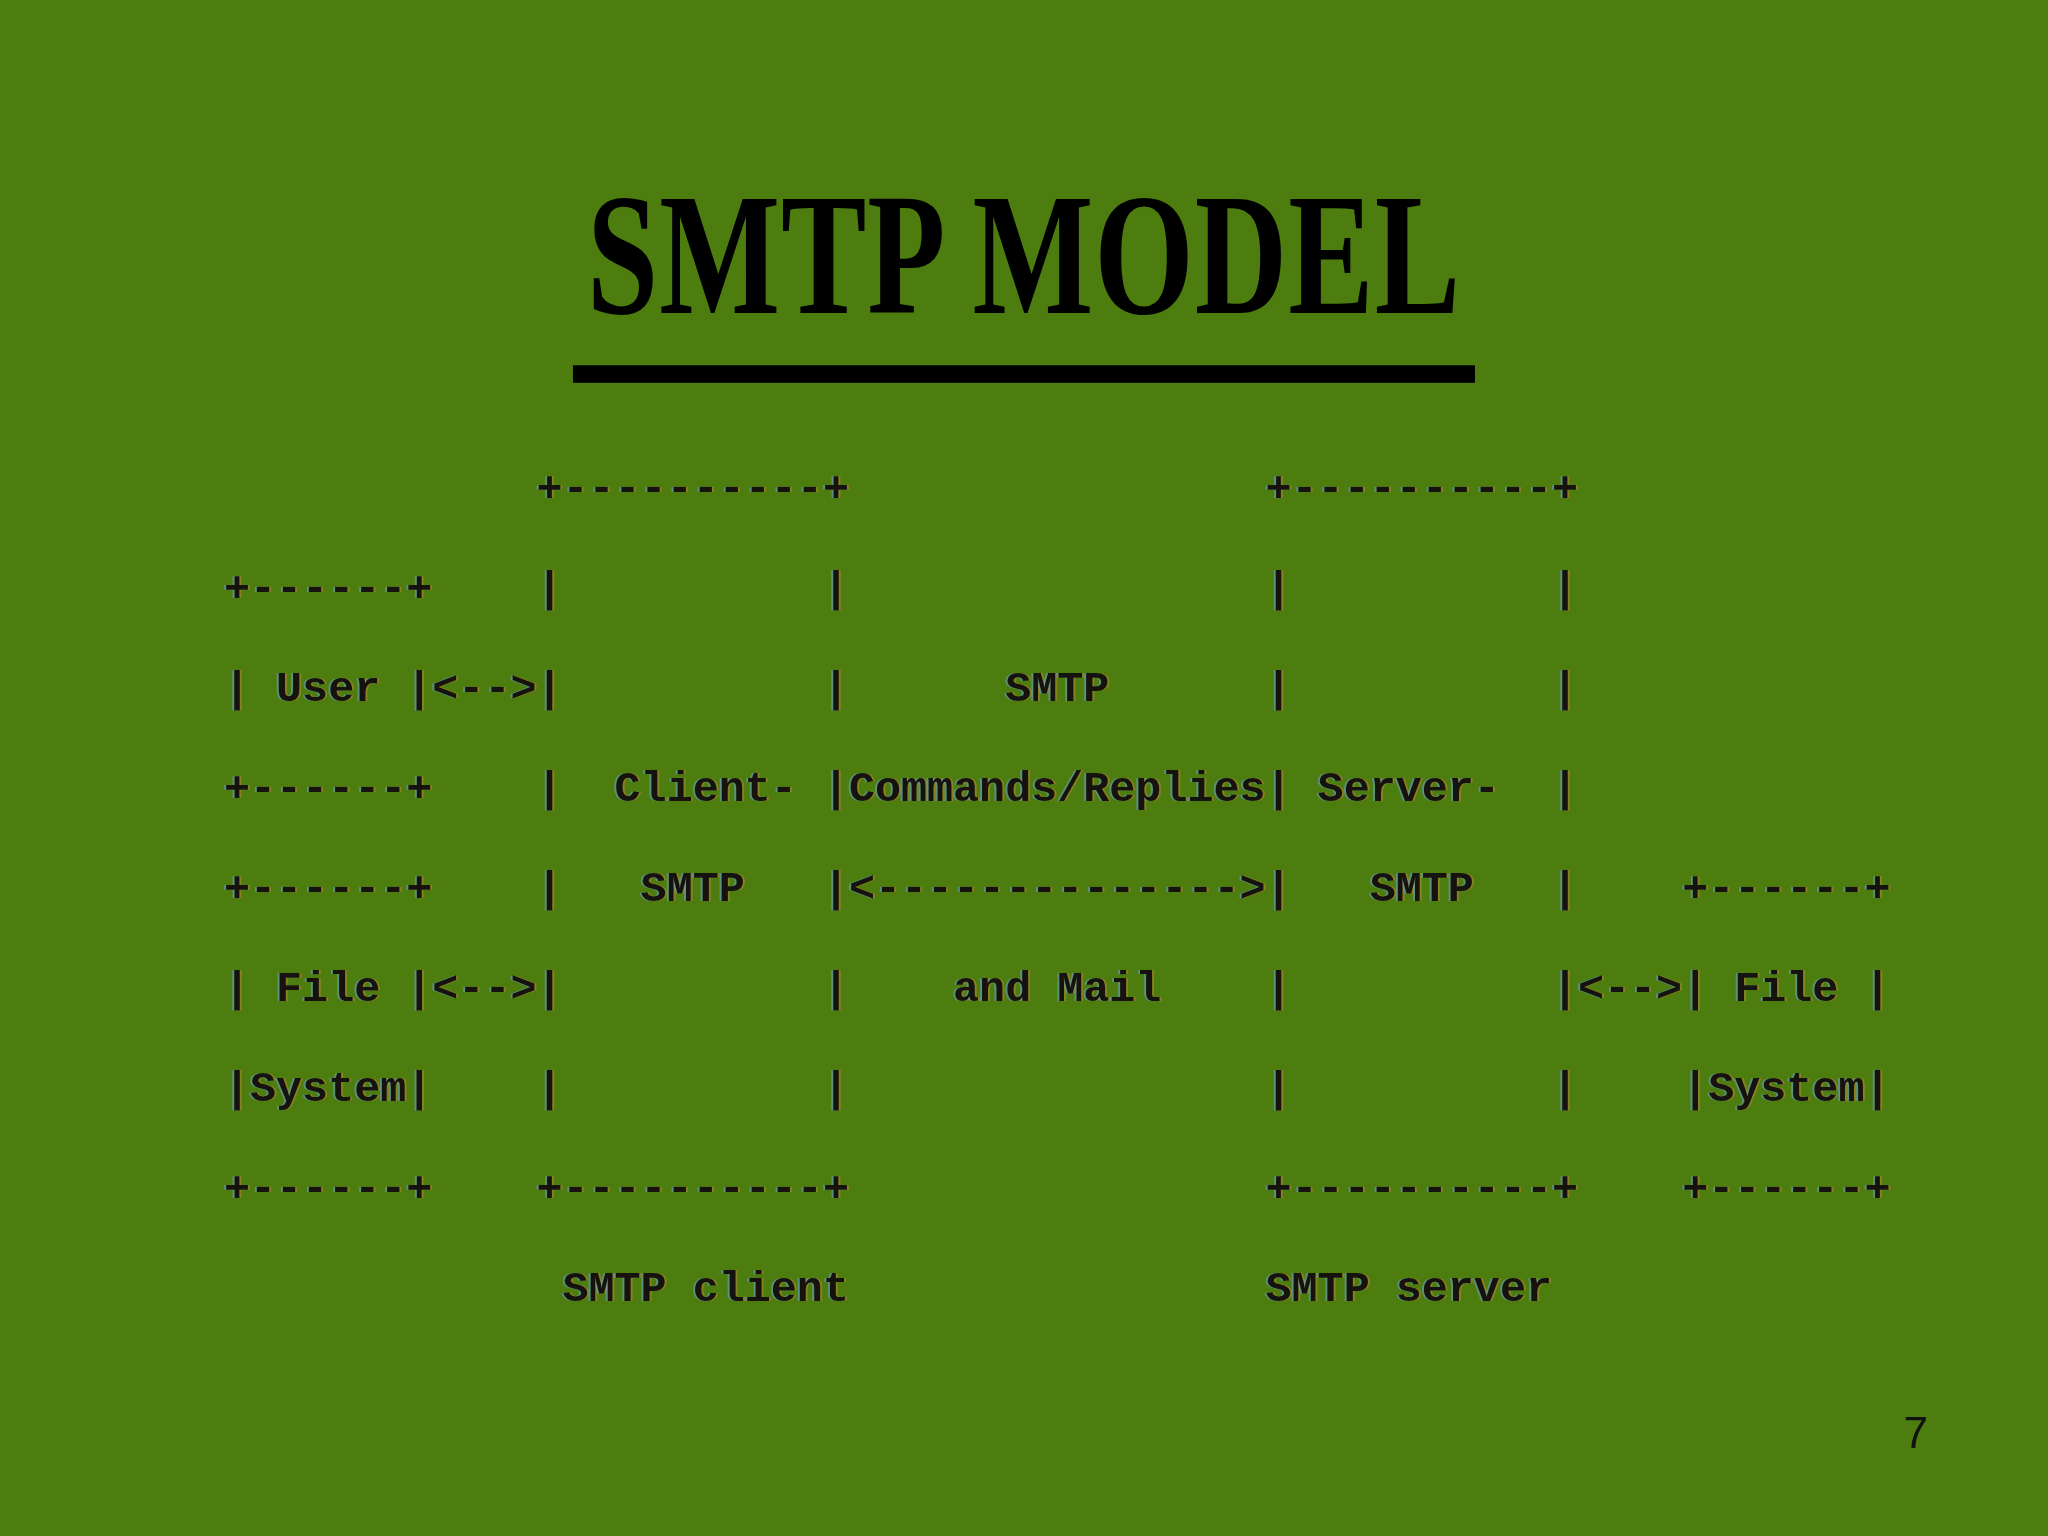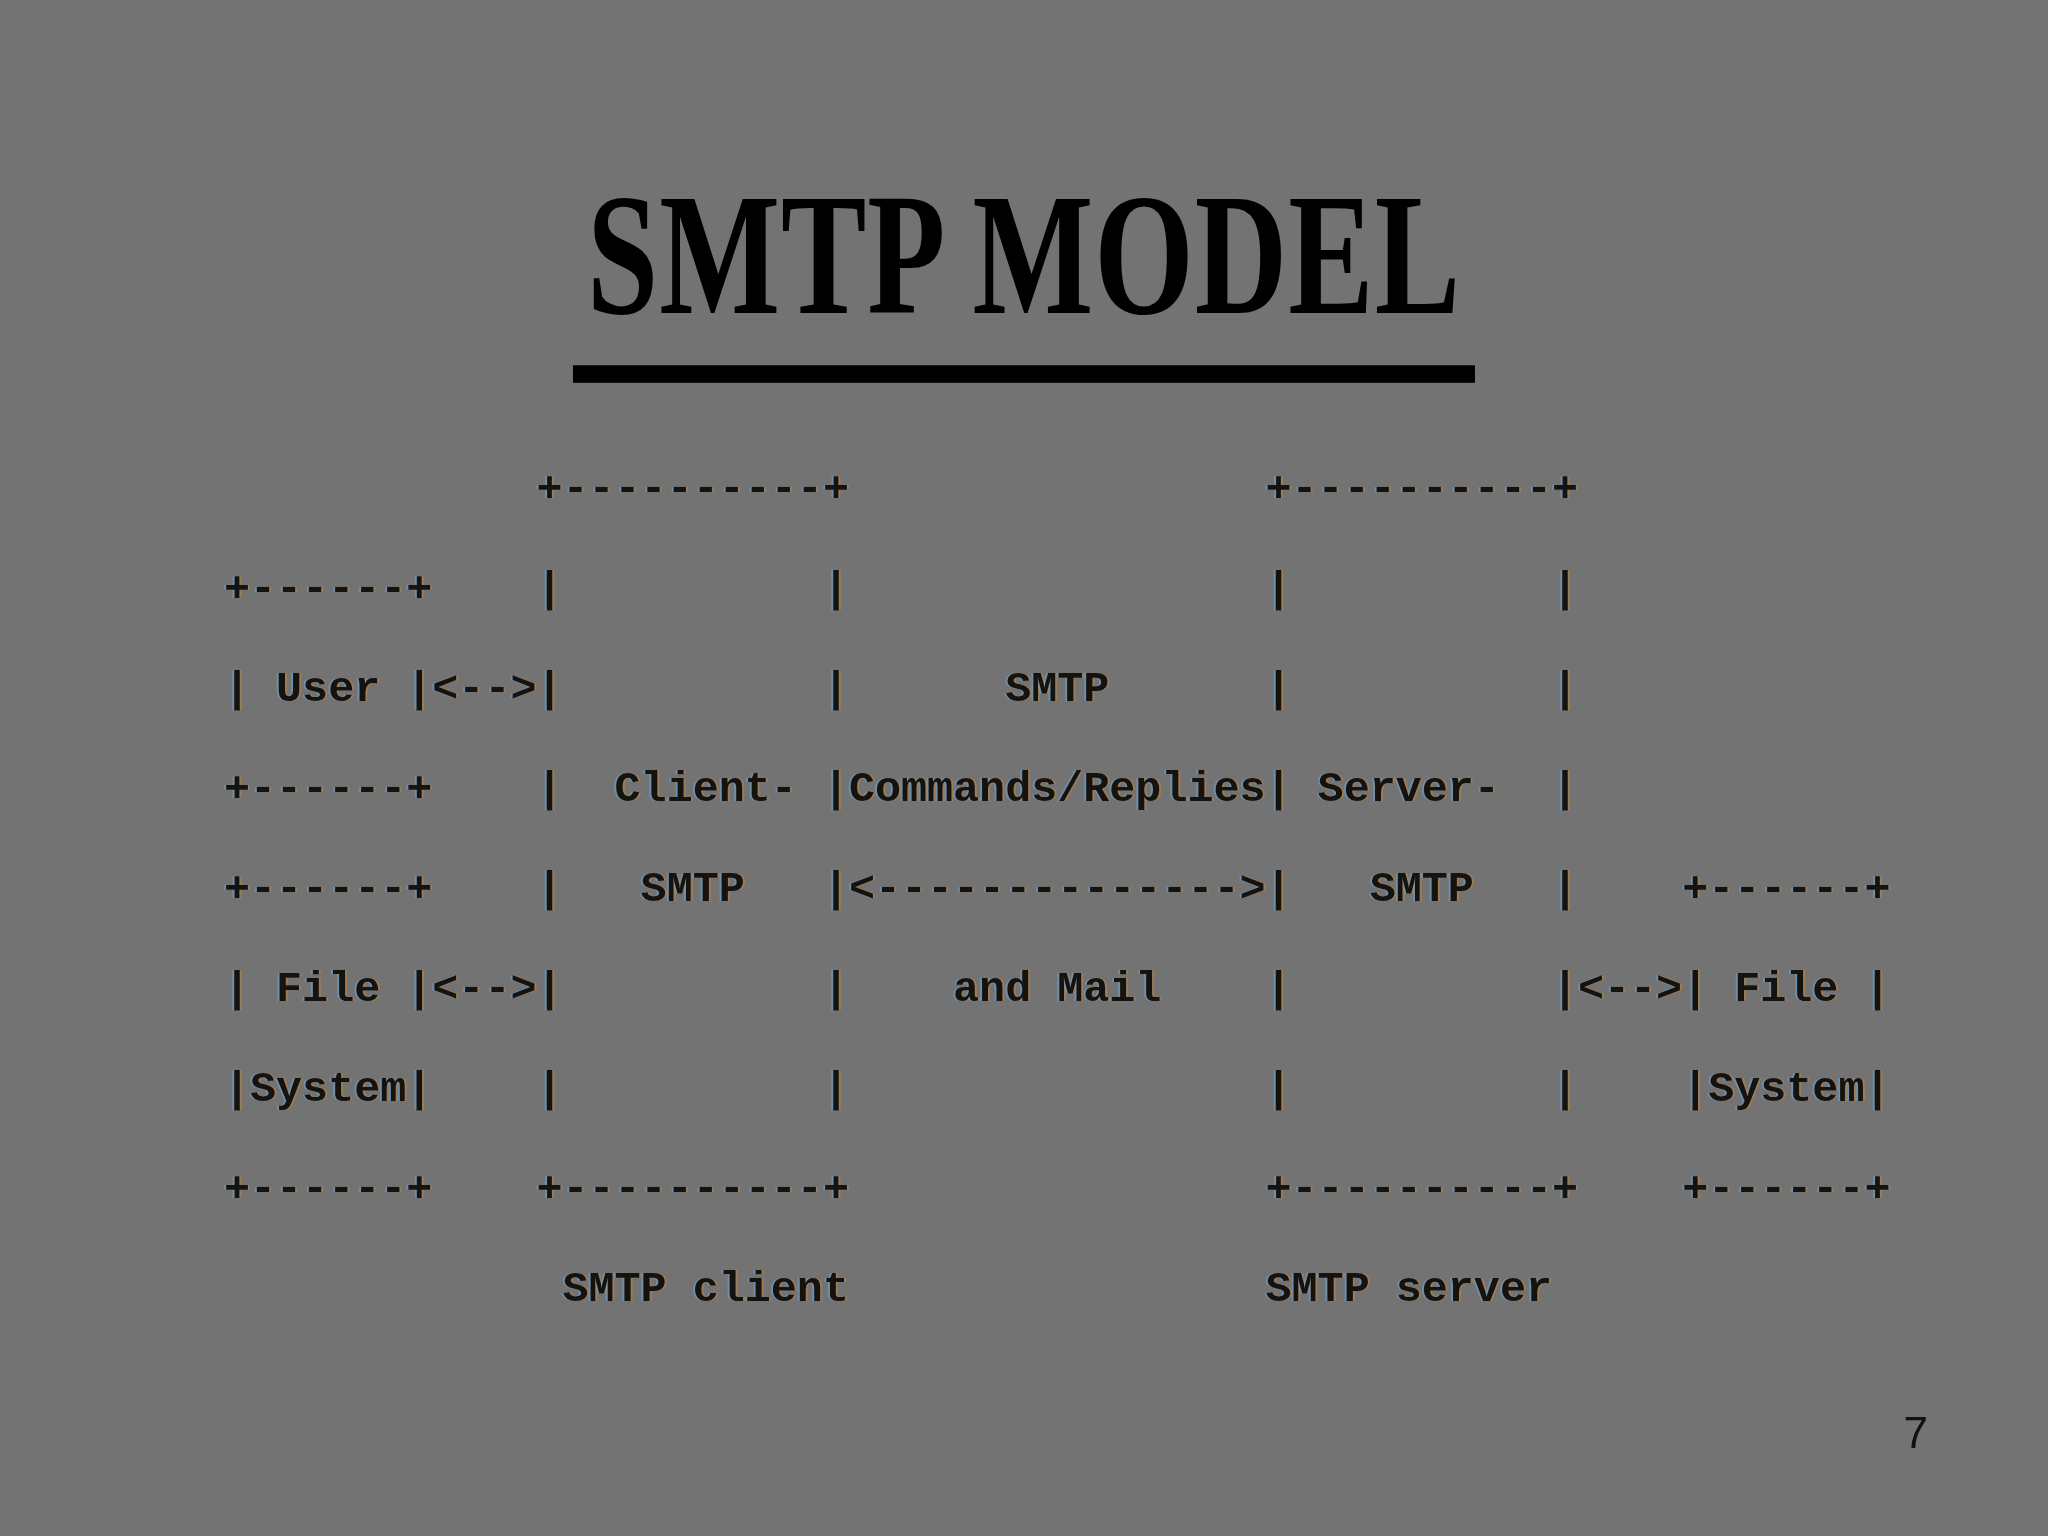--- a/index.html
+++ b/index.html
@@ -10,21 +10,21 @@
   body {
     width: 2048px;
     height: 1536px;
     position: relative;
     overflow: hidden;
     font-family: "Liberation Sans", sans-serif;
   }
   .slide {
     position: absolute;
     inset: 0;
-    background: #737373;
+    background: #4d7c0f;
   }
   
   .title {
     position: absolute;
     top: 70px;
     left: 50%;
     transform: translateX(-50%) scaleY(1.35);
     transform-origin: top center;
     font-family: "Liberation Serif", serif;
     font-weight: bold;

